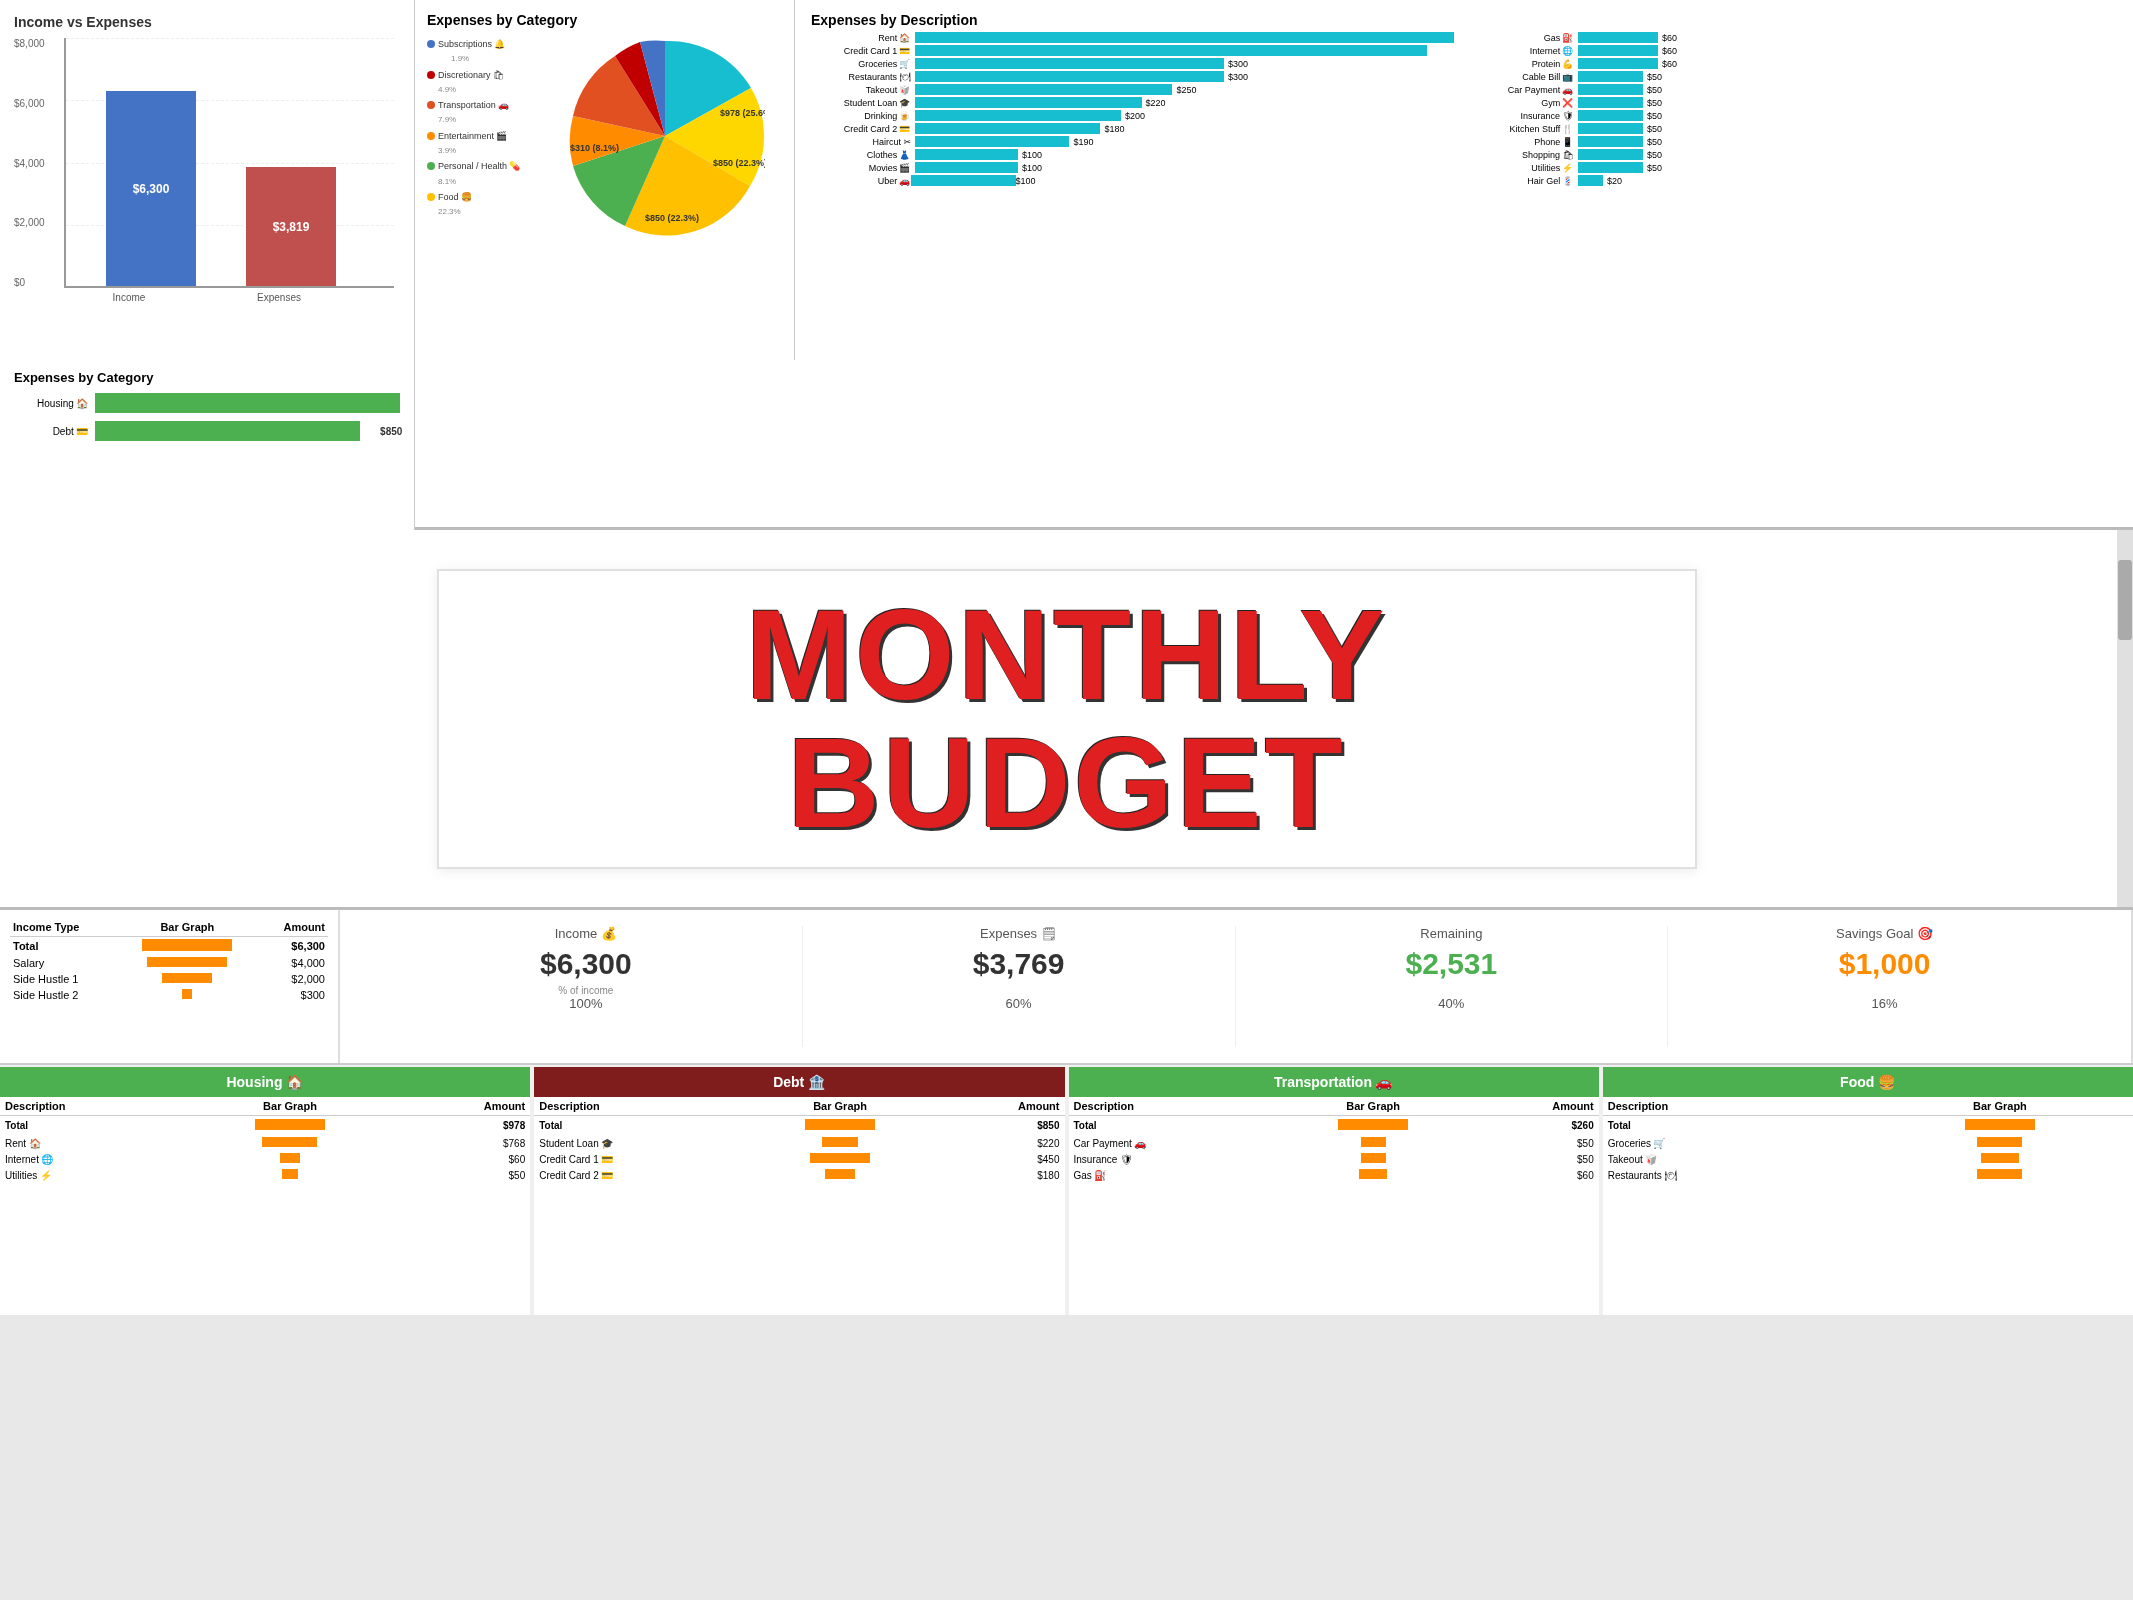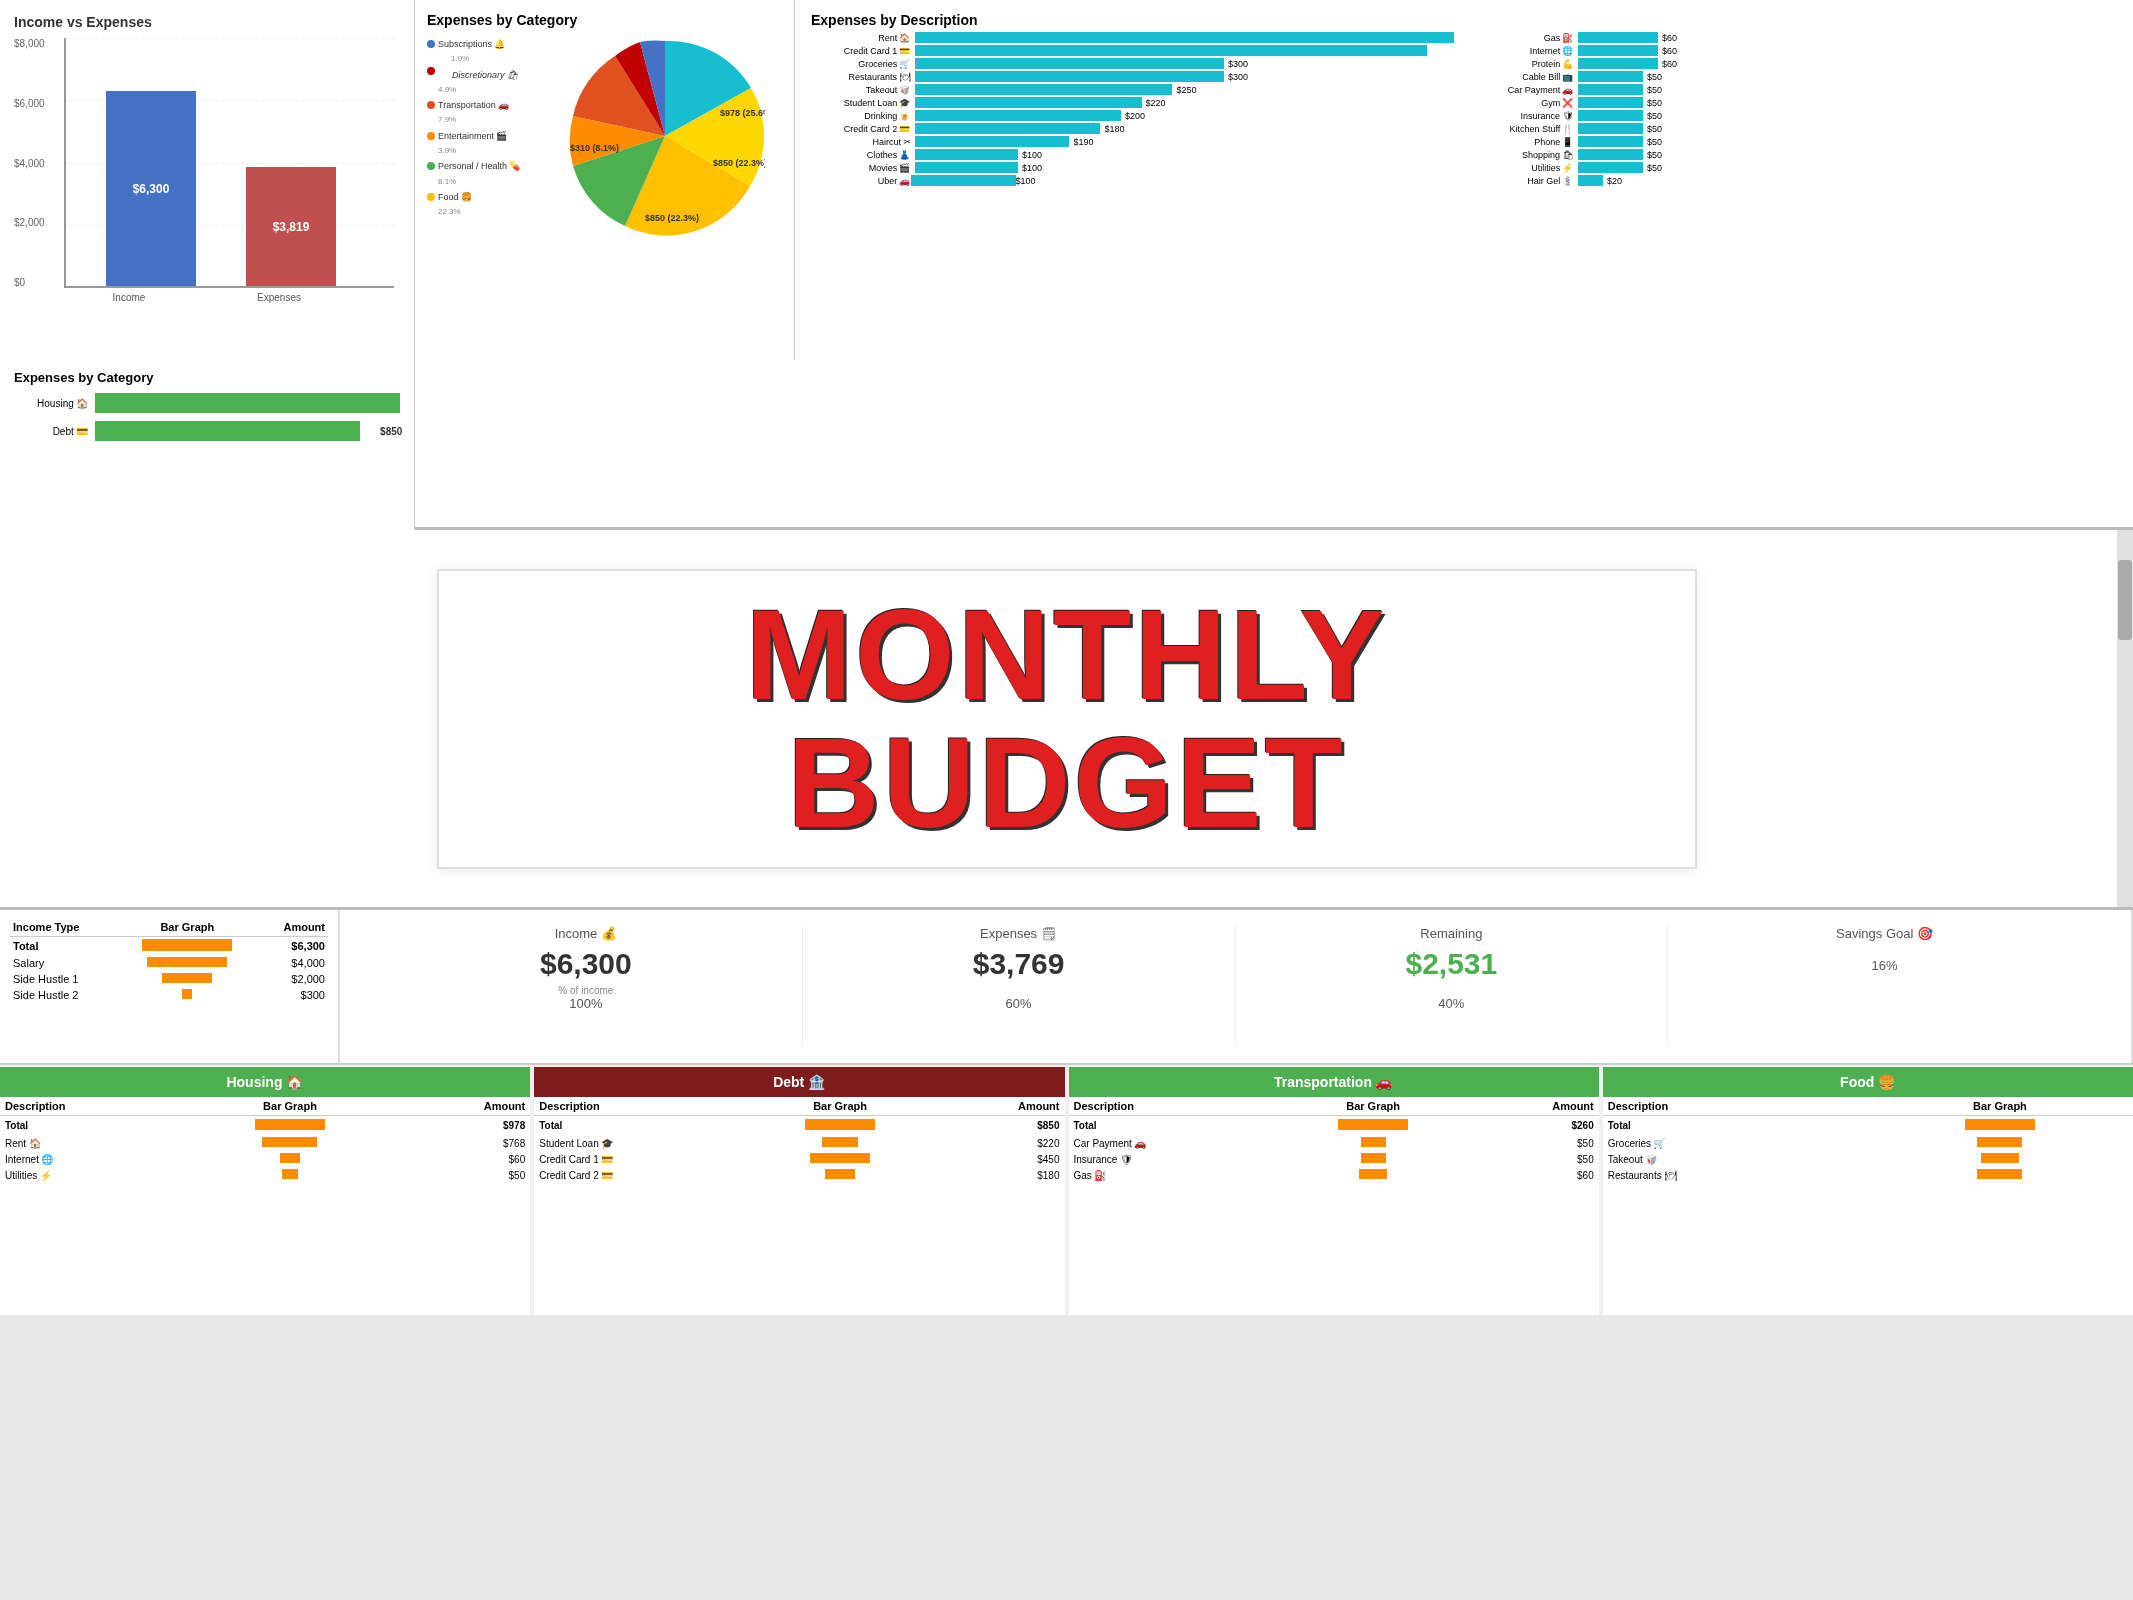--- a/index.html
+++ b/index.html
@@ -50,21 +50,21 @@
     <div style="width:380px; height:360px; background:#fff; border-right:1px solid #ccc; padding:12px;">
       <div style="font-size:14px; font-weight:bold; margin-bottom:6px;">Expenses by Category</div>
       <div style="display:flex; align-items:flex-start; gap:8px; margin-top:8px;">
 
         <div style="font-size:9px; line-height:1.8; color:#333; width:130px;">
           <div style="display:flex; align-items:center; gap:3px;">
             <span style="width:8px;height:8px;border-radius:50%;background:#4472C4;display:inline-block;"></span>
             <span>Subscriptions 🔔</span>
           </div>
           <div style="font-size:8px; color:#888; margin-left:24px;">1.9%</div>
-          <div style="display:flex; align-items:flex-start; gap:17px;font-style:italic;">
+          <div style="display:flex; align-items:center; gap:3px;">
             <span style="width:8px;height:8px;border-radius:50%;background:#C00000;display:inline-block;"></span>
             <span>Discretionary 🛍</span>
           </div>
           <div style="font-size:8px; color:#888; margin-left:11px;">4.9%</div>
           <div style="display:flex; align-items:center; gap:3px;">
             <span style="width:8px;height:8px;border-radius:50%;background:#E05020;display:inline-block;"></span>
             <span>Transportation 🚗</span>
           </div>
           <div style="font-size:8px; color:#888; margin-left:11px;">7.9%</div>
           <div style="display:flex; align-items:center; gap:3px;">
@@ -324,20 +324,21 @@
         <div style="font-size:13px; color:#555;">60%</div>
       </div>
       <div style="text-align:center; border-right:1px solid #eee; padding:0 10px;">
         <div style="font-size:13px; color:#555; margin-bottom:6px;">Remaining</div>
         <div style="font-size:30px; font-weight:bold; color:#4CAF50;">$2,531</div>
         <div style="font-size:10px; color:#888; margin-top:4px; visibility:hidden;">pct</div>
         <div style="font-size:13px; color:#555;">40%</div>
       </div>
       <div style="text-align:center; padding:0 10px;">
         <div style="font-size:13px; color:#555; margin-bottom:6px;">Savings Goal 🎯</div>
+        <div style="font-size:30px; font-weight:bold; color:#FF8C00;">$1,000</div>
         <div style="font-size:10px; color:#888; margin-top:4px; visibility:hidden;">pct</div>
         <div style="font-size:13px; color:#555;">16%</div>
       </div>
     </div>
   </div>
 
   <div style="display:flex; width:2133px; height:250px; background:#f0f0f0; gap:2px; padding:2px 0 0 0;">
 
     <div style="flex:1; background:#fff; overflow:hidden; font-size:10px;">
       <div style="background:#4CAF50; color:#fff; font-weight:bold; text-align:center; padding:7px; font-size:14px;">Housing 🏠</div>

